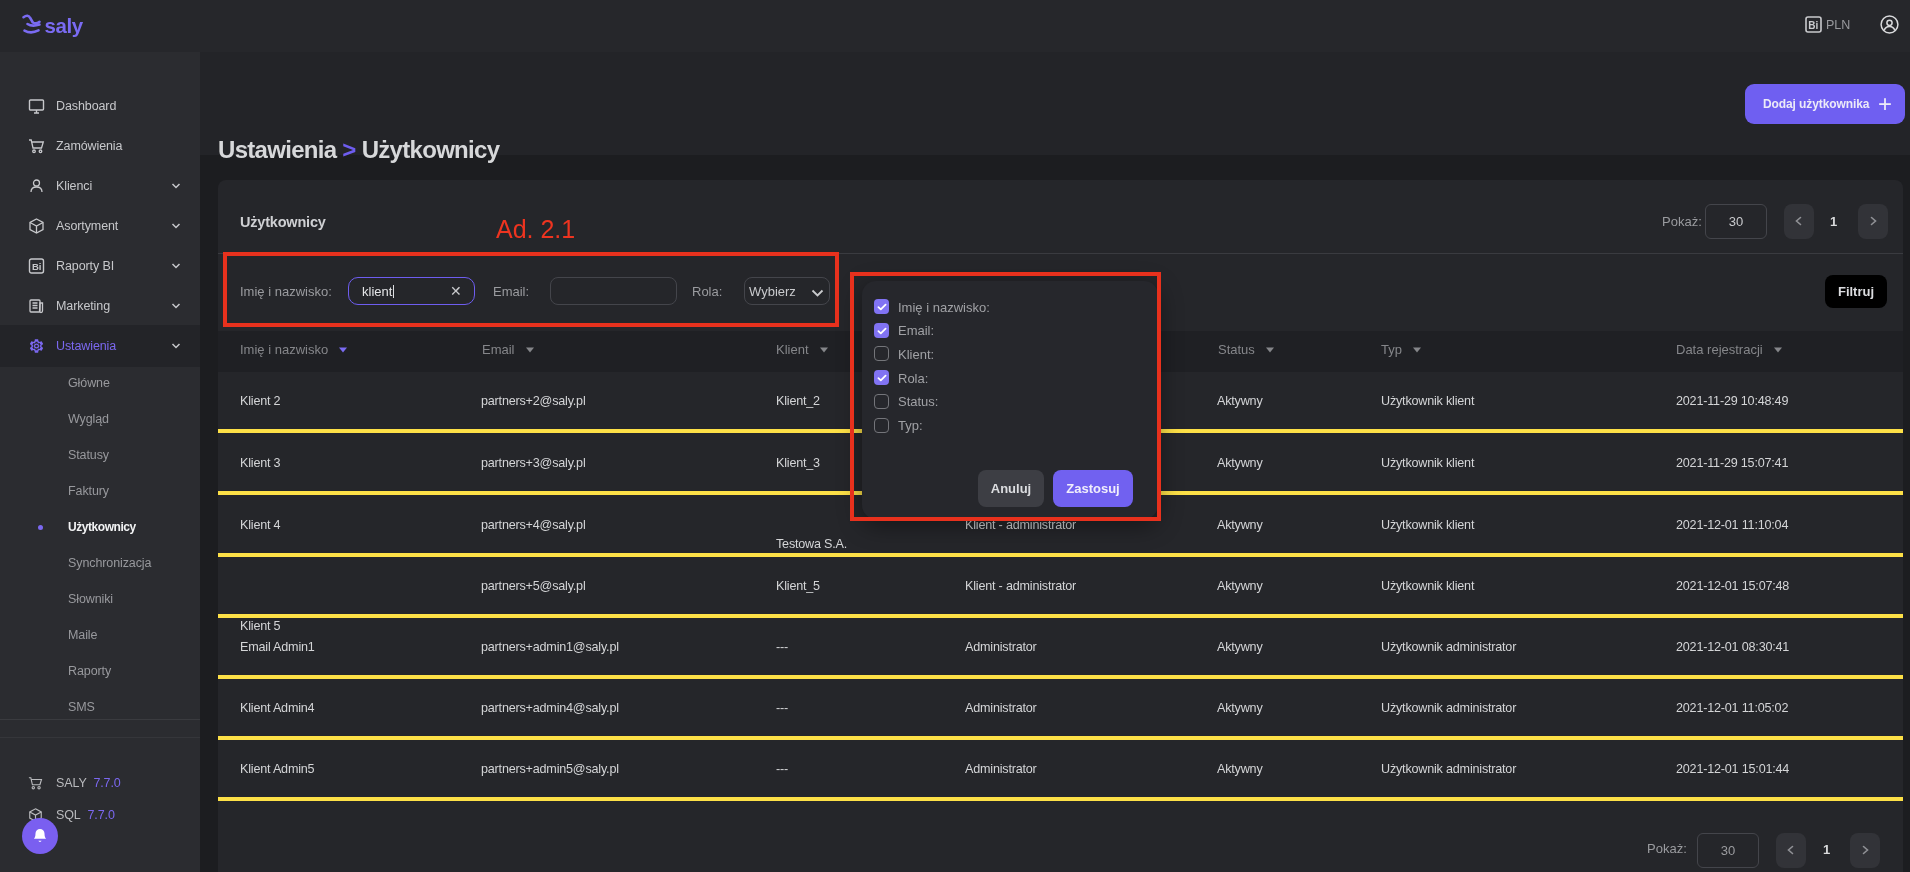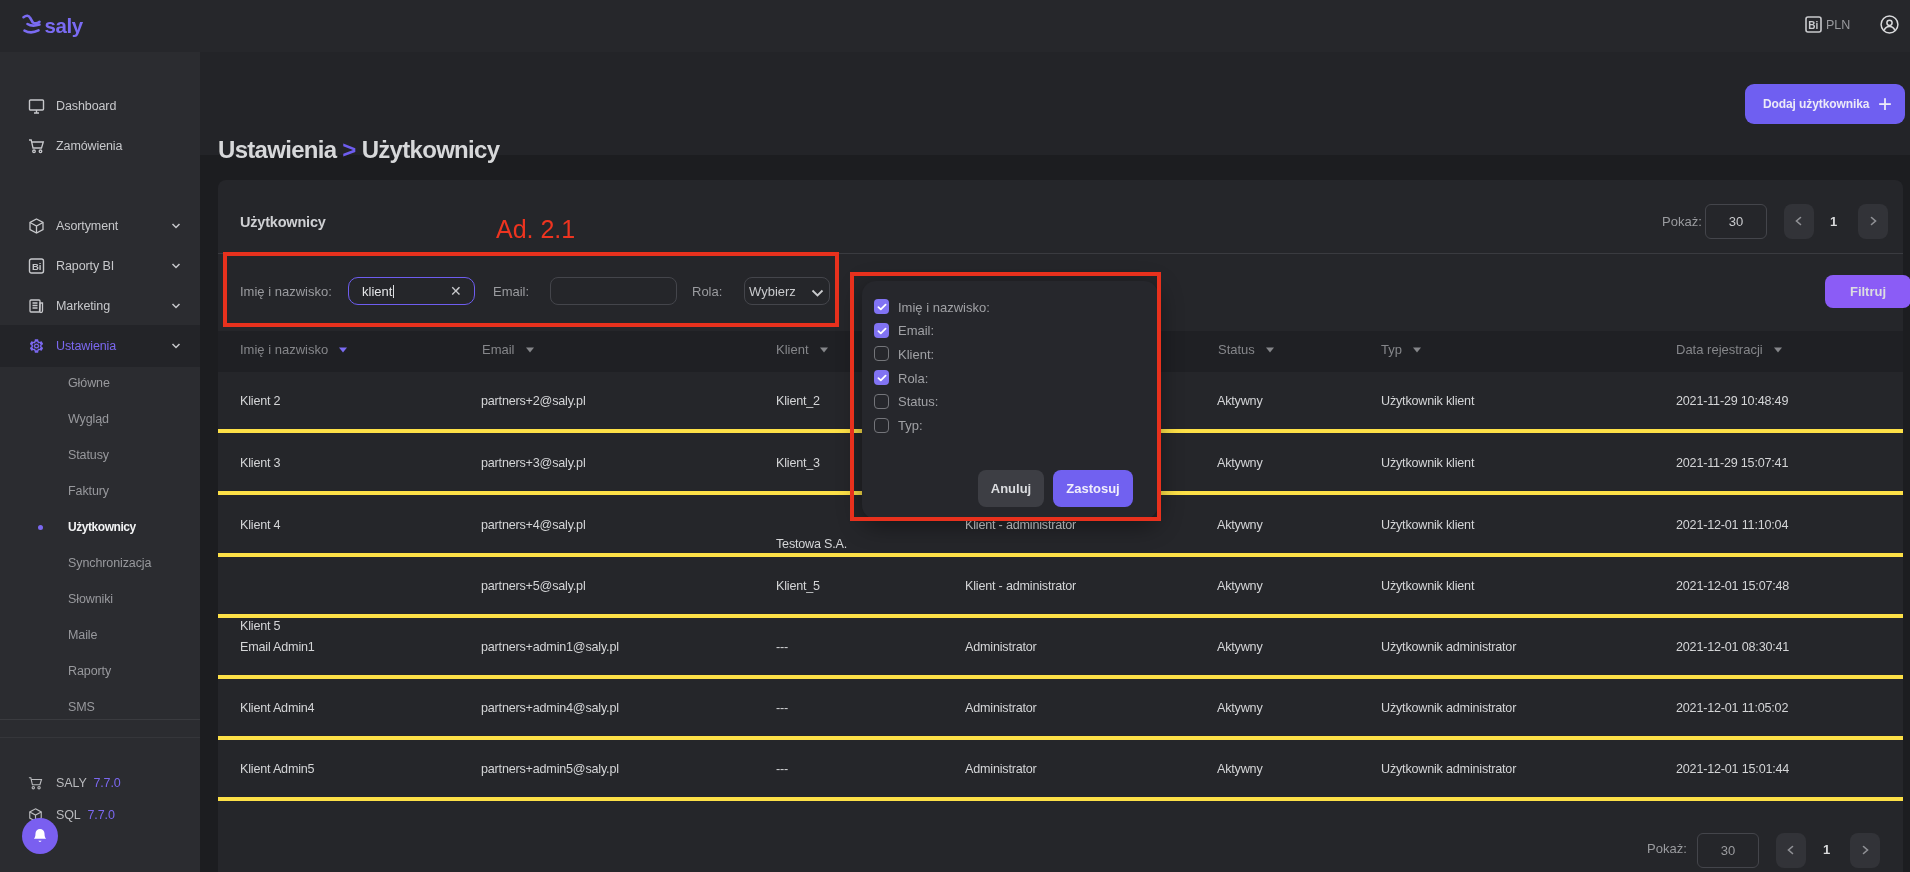--- a/index.html
+++ b/index.html
@@ -91,20 +91,32 @@
   <div class="mitem" style="top:74px;">
     <svg class="ic" viewBox="0 0 17 17">
         <g fill="none" stroke="#c7c8cb" stroke-width="1.3">
           <path d="M1 2.5 h2.2 l1.8 8 h8.5 l1.8 -6 H4"></path>
           <circle cx="6" cy="13.8" r="1.3"></circle>
           <circle cx="12.5" cy="13.8" r="1.3"></circle>
         </g>
       </svg>
     <span class="lbl">Zamówienia</span>
   </div>
+  <div class="mitem" style="top:114px;">
+    <svg class="ic" viewBox="0 0 17 17">
+        <g fill="none" stroke="#c7c8cb" stroke-width="1.3">
+          <circle cx="8.5" cy="5.5" r="3"></circle>
+          <path d="M3 14.5 c0-3.3 2.4-5 5.5-5 s5.5 1.7 5.5 5"></path>
+        </g>
+      </svg>
+    <span class="lbl">Klienci</span>
+    <svg class="chev" viewBox="0 0 12 12">
+        <path d="M2.5 4 L6 7.5 L9.5 4" fill="none" stroke="#c7c8cb" stroke-width="1.5"></path>
+      </svg>
+  </div>
   <div class="mitem" style="top:154px;">
     <svg class="ic" viewBox="0 0 17 17">
         <g fill="none" stroke="#c7c8cb" stroke-width="1.3">
           <path d="M8.5 1.5 L15 5 V12 L8.5 15.5 L2 12 V5 Z"></path>
           <path d="M2 5 L8.5 8.5 L15 5 M8.5 8.5 V15.5"></path>
         </g>
       </svg>
     <span class="lbl">Asortyment</span>
     <svg class="chev" viewBox="0 0 12 12">
         <path d="M2.5 4 L6 7.5 L9.5 4" fill="none" stroke="#c7c8cb" stroke-width="1.5"></path>
@@ -209,21 +221,21 @@
   <div class="abs" style="left:232px;top:103px;color:#c9cacd;font-size:14px;">✕</div>
   <div class="abs" style="left:174.5px;top:105px;width:1.5px;height:13px;background:#dcdde0;"></div>
   <div class="flabel" style="left:275px;top:111px;">Email:</div>
   <div class="finput" style="left:332px;top:97px;width:127px;"></div>
   <div class="flabel" style="left:474px;top:111px;">Rola:</div>
   <div class="finput" style="left:526px;top:97px;width:86px;"></div>
   <div class="abs" style="left:531px;top:104px;font-size:13px;color:#c9cacd;">Wybierz</div>
   <svg class="abs" style="left:592px;top:106px;" width="15" height="15" viewBox="0 0 15 15">
       <path d="M2.5 4.5 L7.5 9.5 L12.5 4.5" fill="none" stroke="#c9cacd" stroke-width="1.8"></path>
     </svg>
-  <div class="btn" style="left:1607px;top:95px;width:86px;height:33px;background:#8b5cf6;color:#dcdde0;line-height:33px;">Filtruj</div>
+  <div class="btn" style="left:1607px;top:95px;width:62px;height:33px;background:#000000;color:#dcdde0;line-height:33px;">Filtruj</div>
 
   <div id="thead" class="abs">
     <div class="th" style="left:22px;">Imię i nazwisko<span class="tri p"></span></div>
     <div class="th" style="left:264px;">Email<span class="tri"></span></div>
     <div class="th" style="left:558px;">Klient<span class="tri"></span></div>
     <div class="th" style="left:1000px;">Status<span class="tri"></span></div>
     <div class="th" style="left:1163px;">Typ<span class="tri"></span></div>
     <div class="th" style="left:1458px;">Data rejestracji<span class="tri"></span></div>
   </div>
   <div class="row" style="top:192px;">

